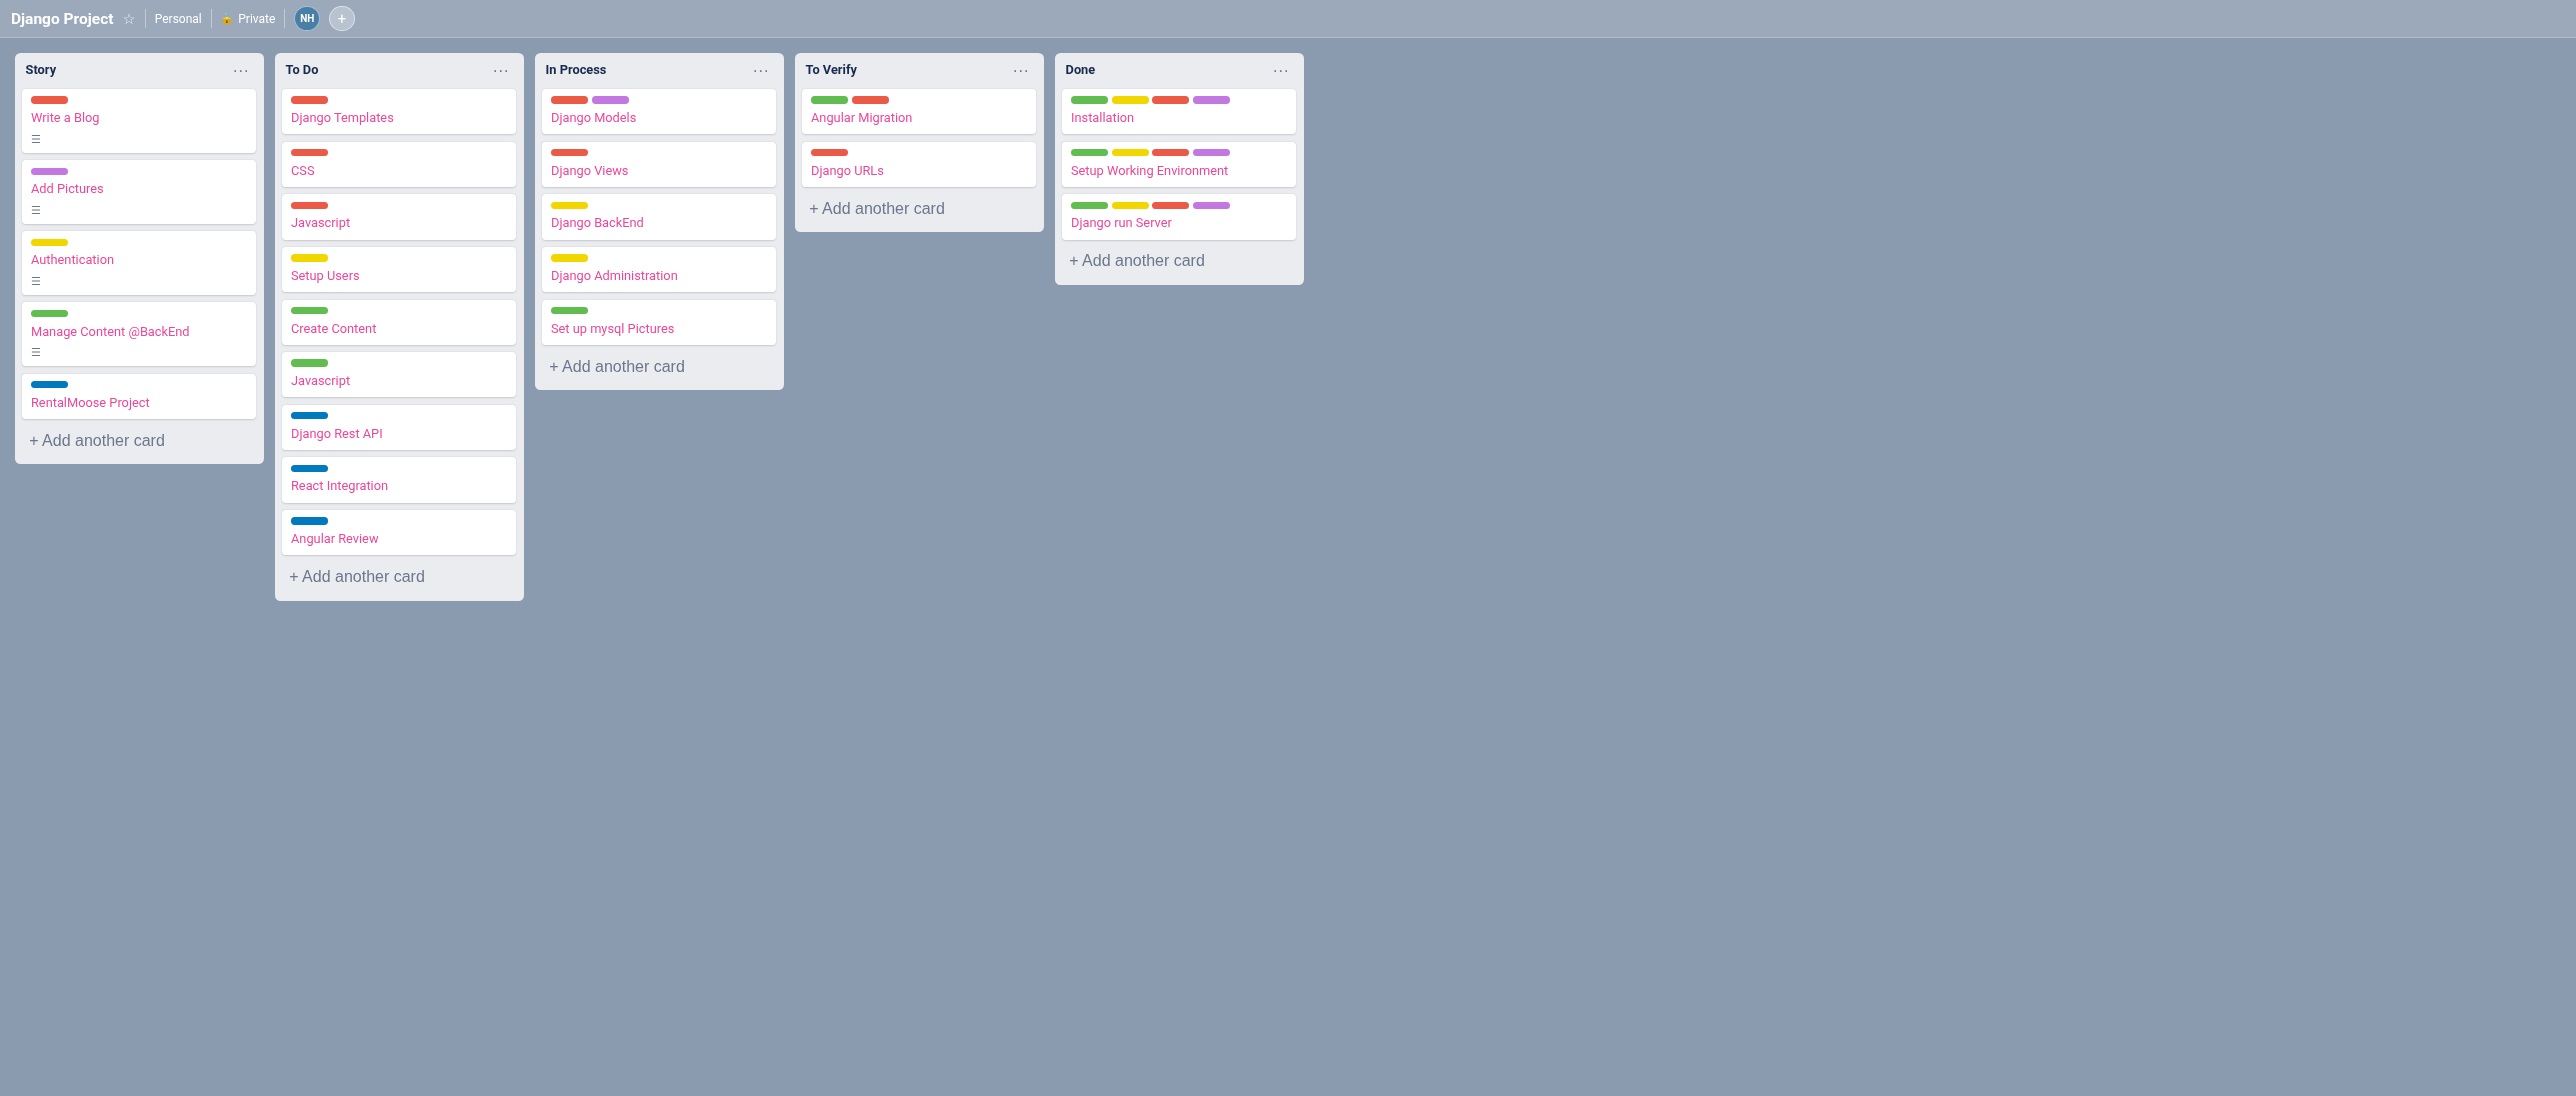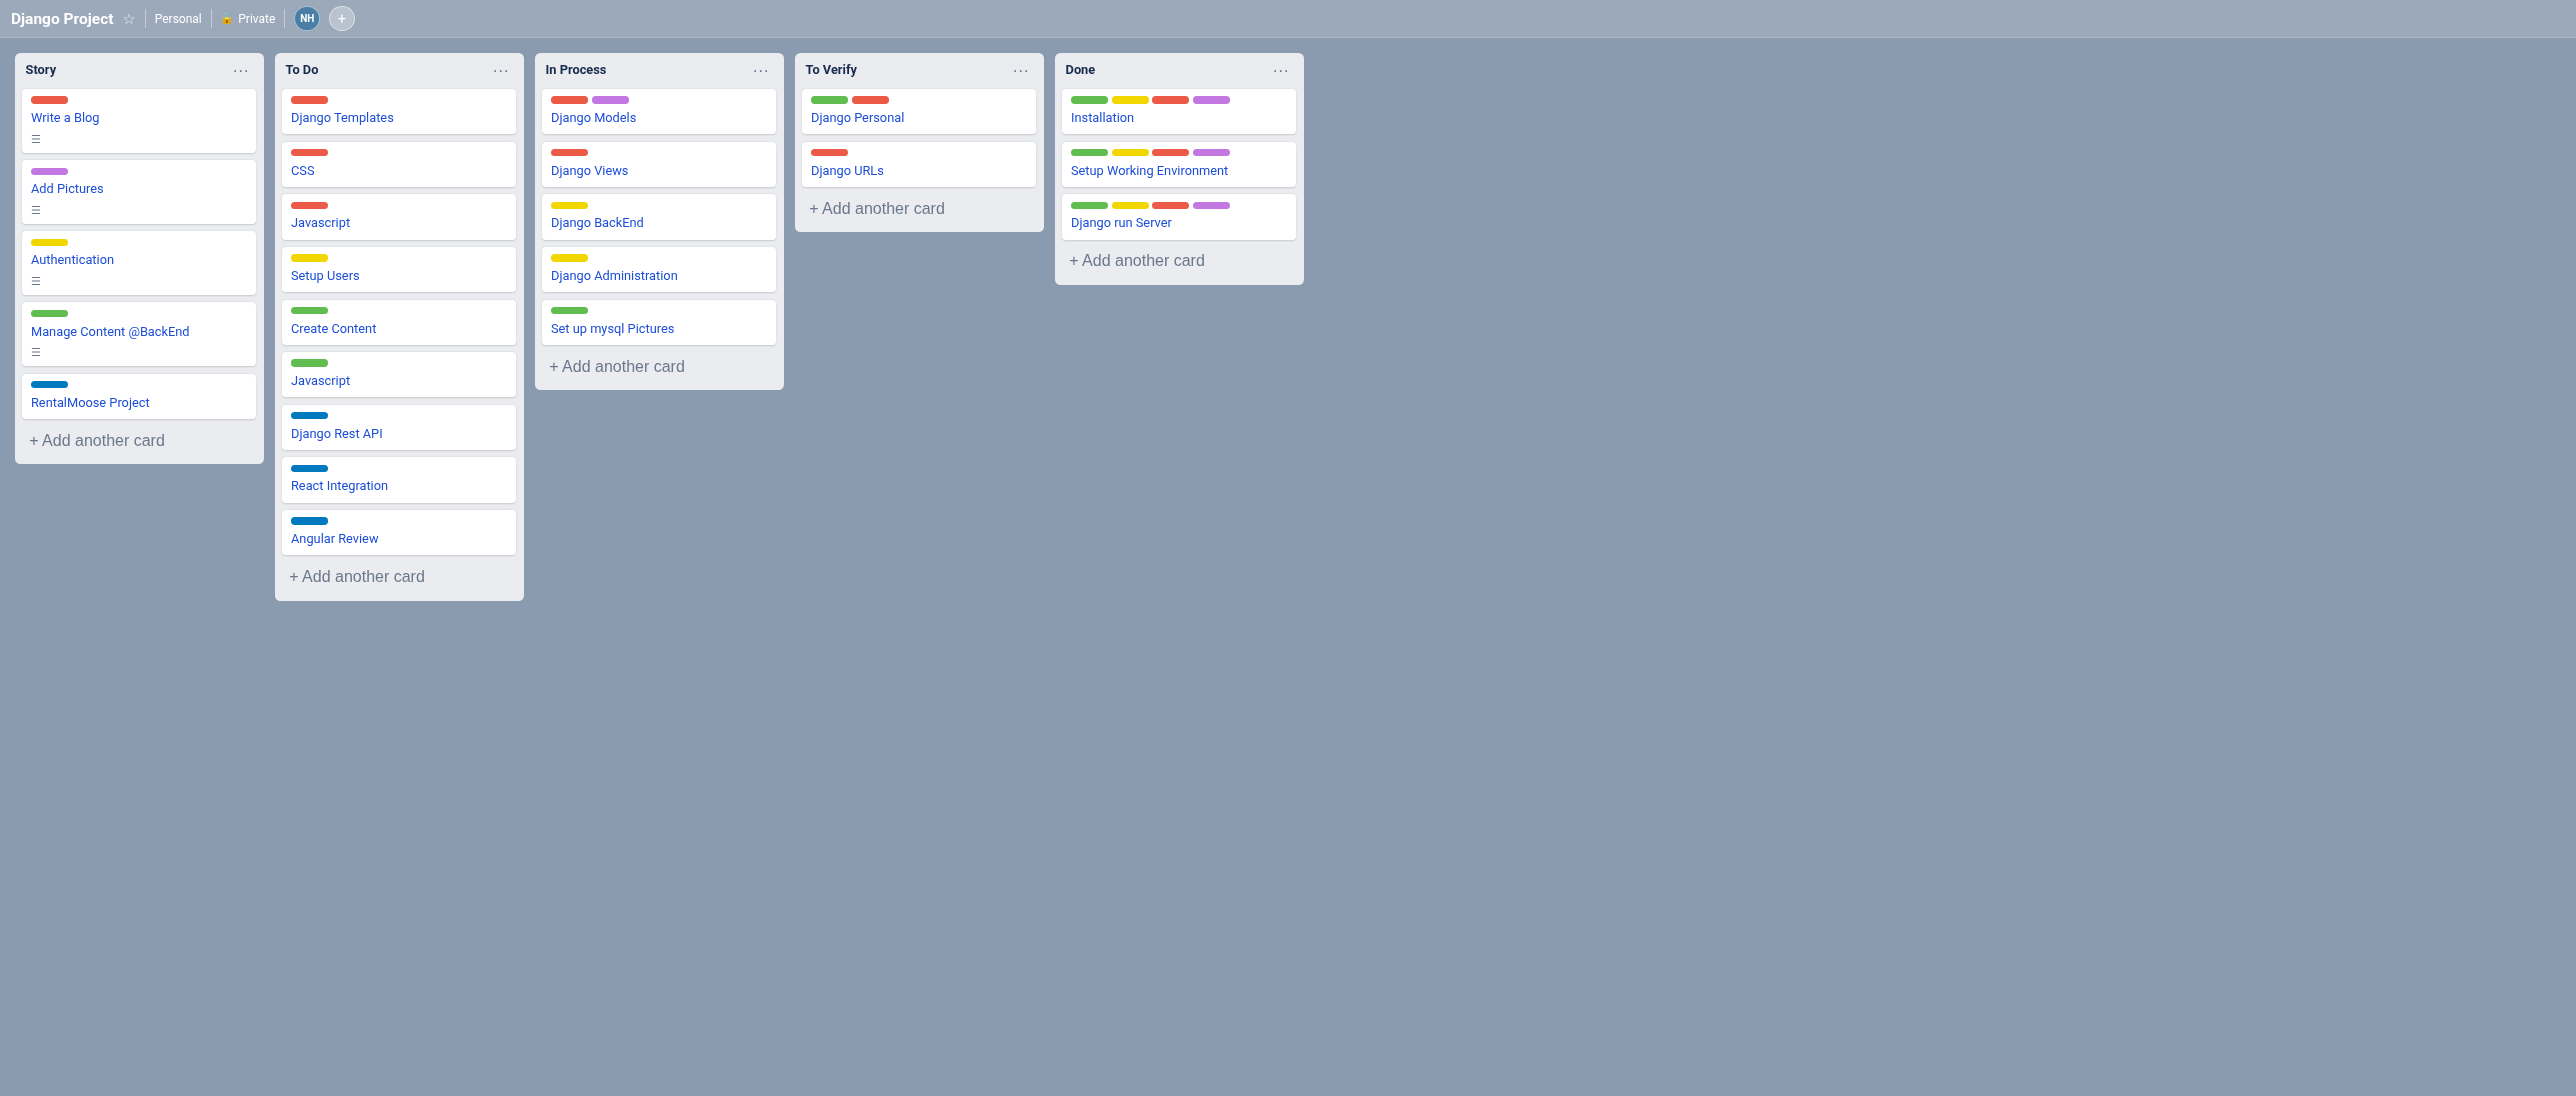--- a/index.html
+++ b/index.html
@@ -124,21 +124,21 @@
     }
     .label {
       height: 7.3px;
       border-radius: 3.7px;
       width: 37px;
       display: inline-block;
     }
 
     .card-title {
       font-size: 12.8px;
-      color: #1d4ed8;
+      color: #ec4899;
       line-height: 1.4;
     }
     .card-footer {
       margin-top: 5.5px;
       display: flex;
       align-items: center;
       gap: 5.5px;
     }
     .card-footer-icon {
       font-size: 11px;
@@ -333,21 +333,21 @@
     <div class="column">
       <div class="column-header">
         <span class="column-title">To Verify</span>
         <button class="column-menu-btn">···</button>
       </div>
       <div class="card">
         <div class="card-labels">
           <span class="label" style="background: rgb(97, 189, 79);"></span>
           <span class="label" style="background: rgb(235, 90, 70);"></span>
         </div>
-        <div class="card-title">Django Personal</div>
+        <div class="card-title">Angular Migration</div>
       </div>
       <div class="card">
         <div class="card-labels">
           <span class="label" style="background: rgb(235, 90, 70);"></span>
         </div>
         <div class="card-title">Django URLs</div>
       </div>
       <button class="add-card-btn">+ Add another card</button>
     </div>
     <div class="column">

